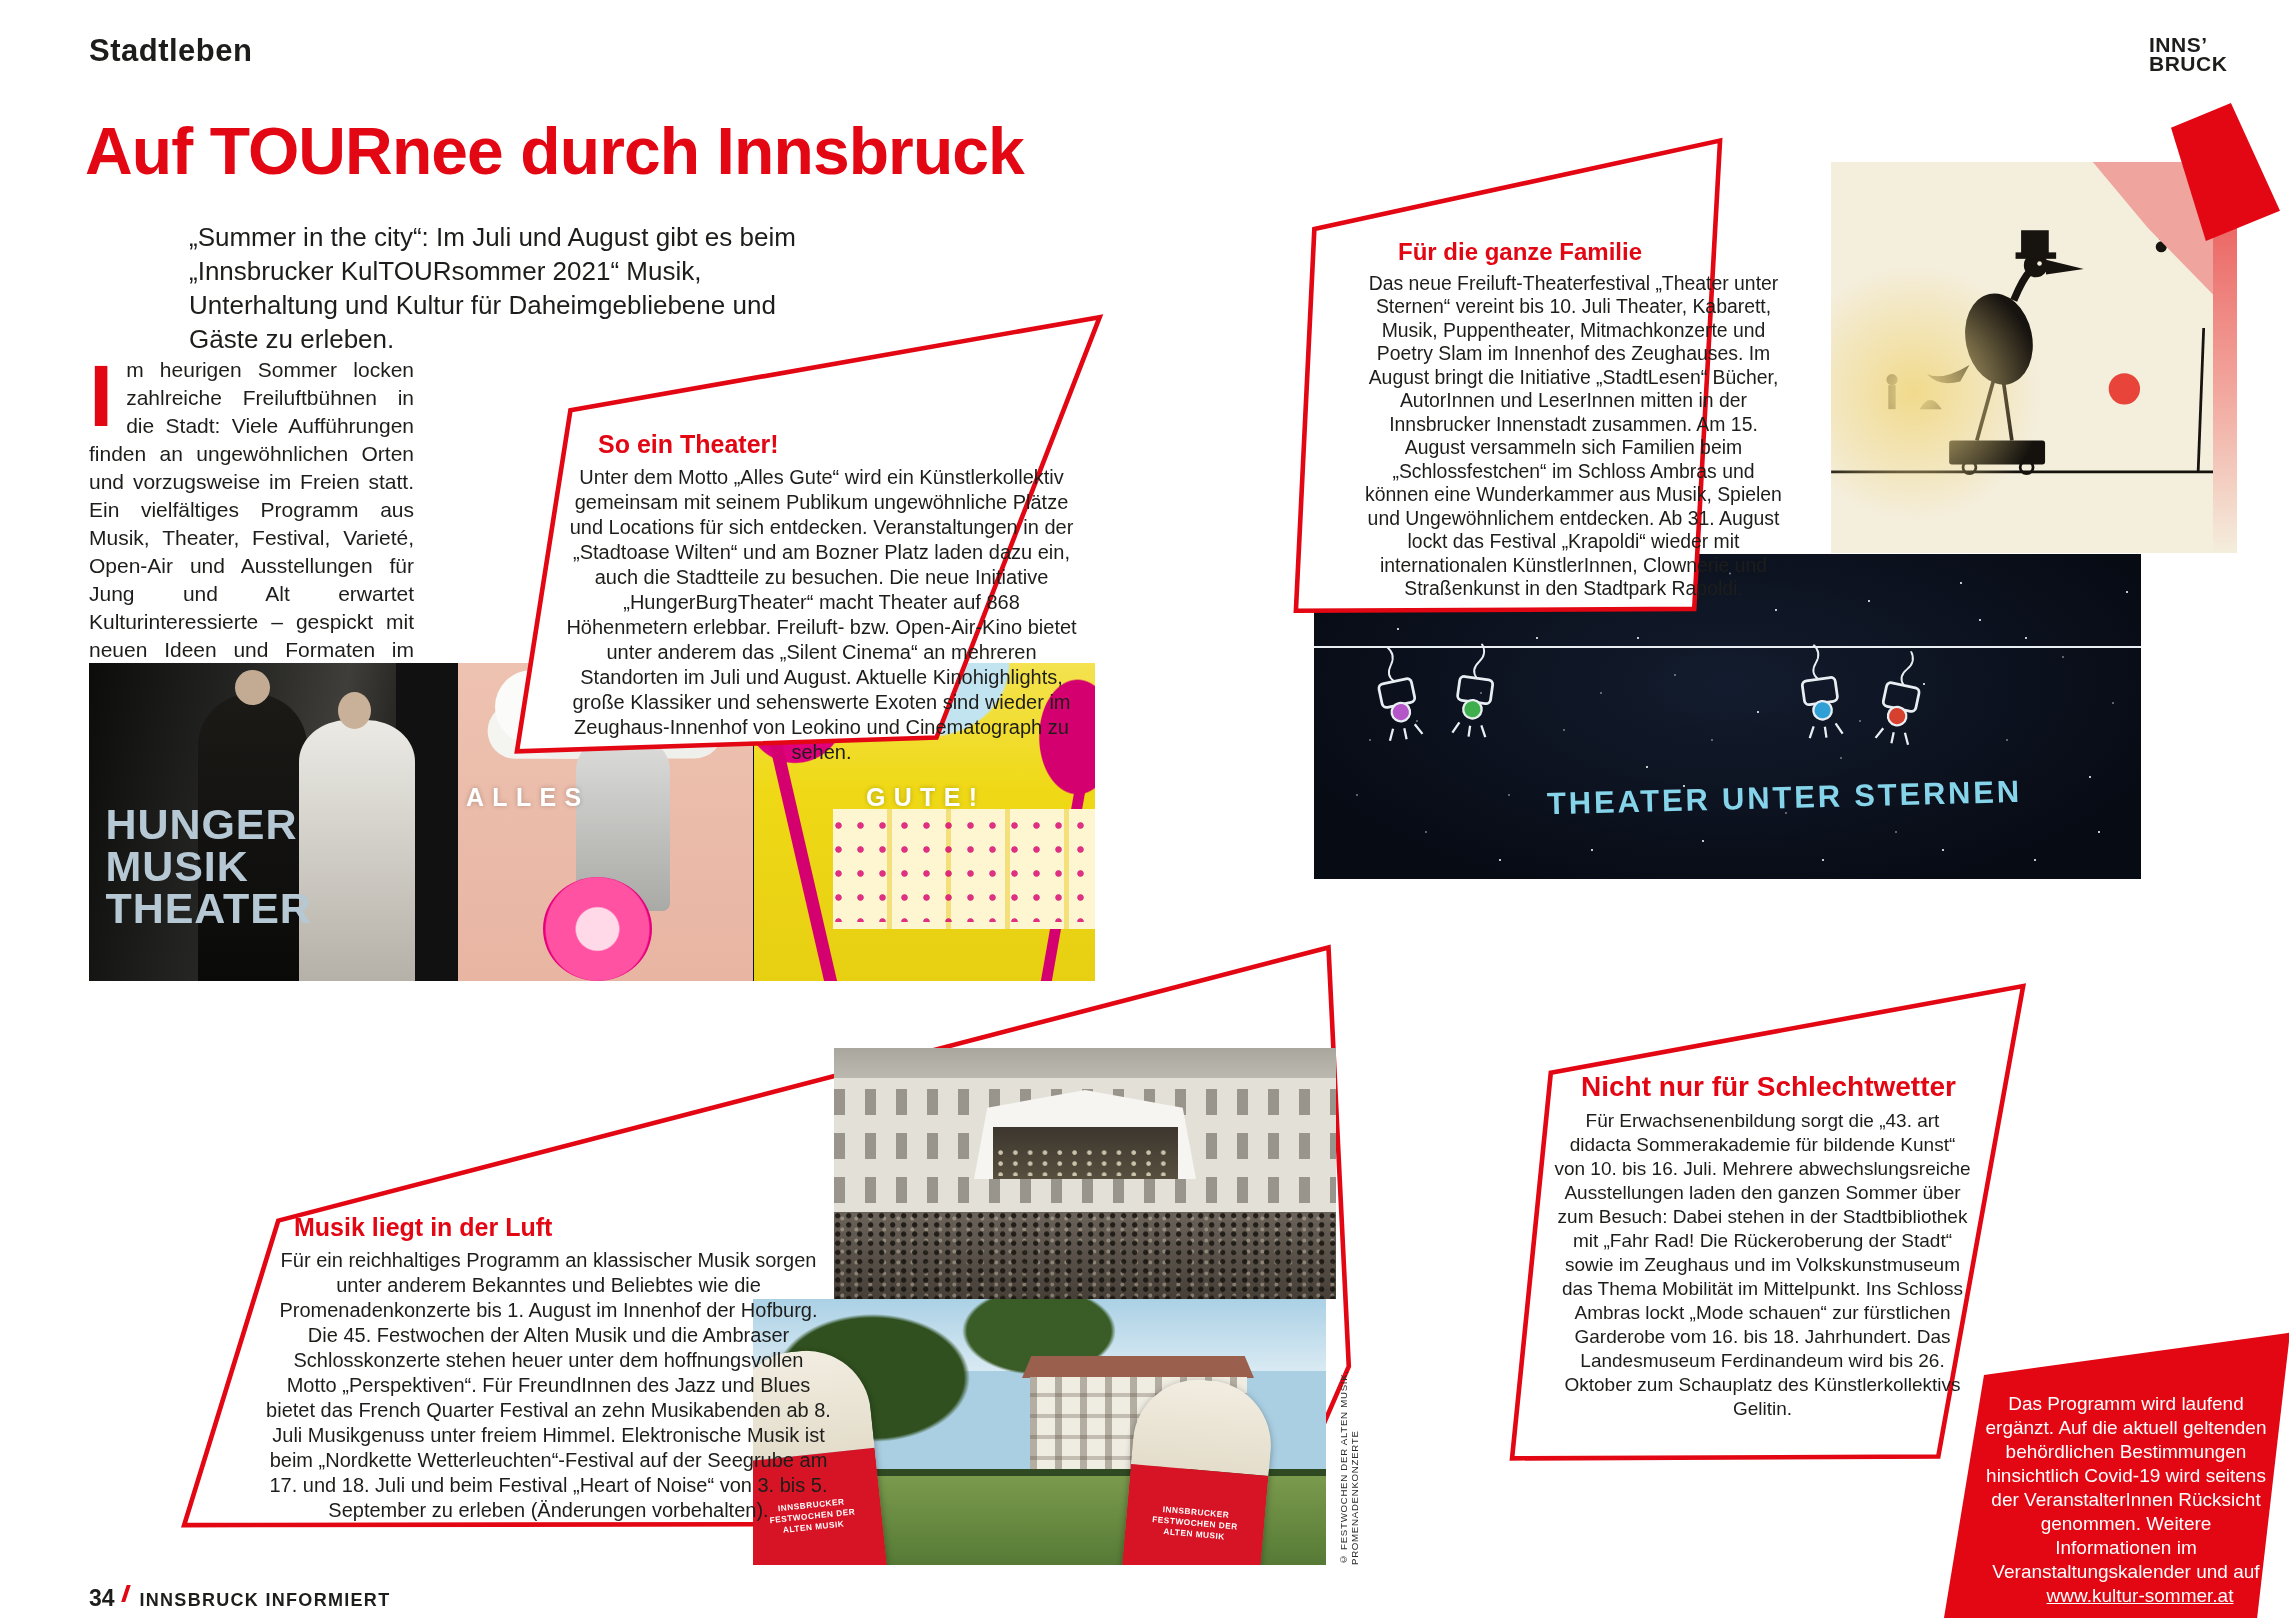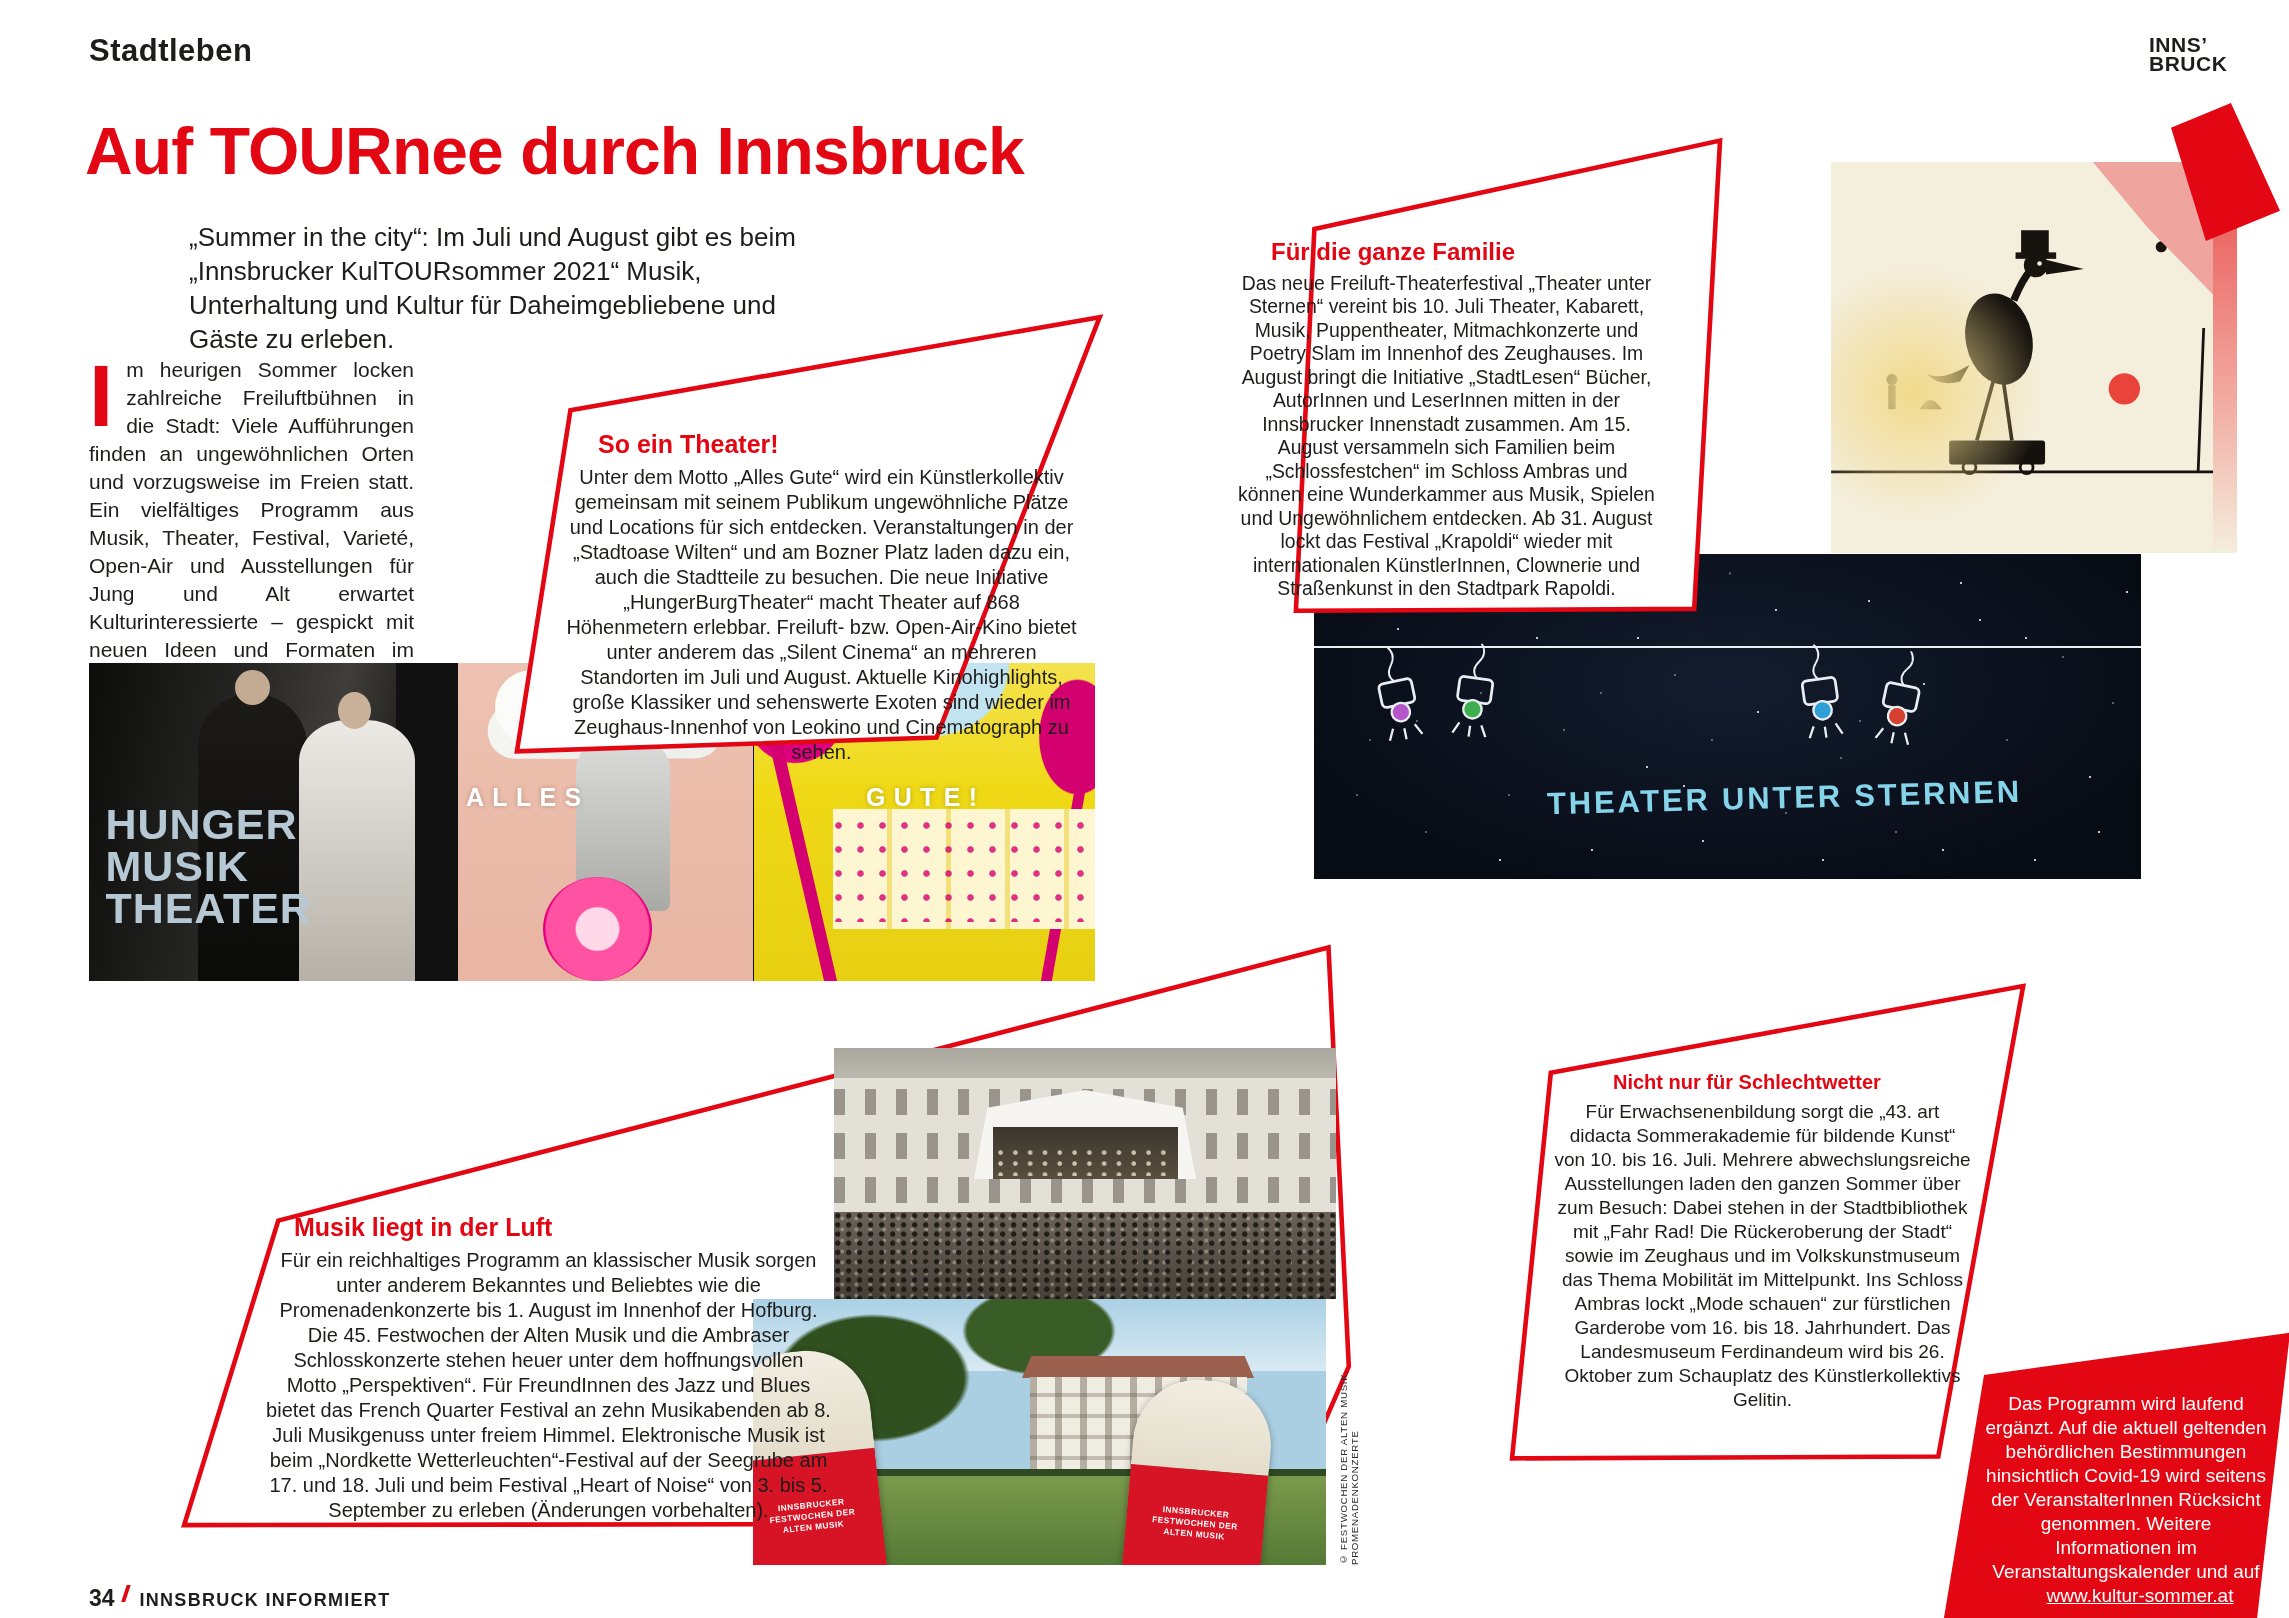--- a/index.html
+++ b/index.html
@@ -21,28 +21,28 @@
   .author{font-size:12px;vertical-align:super;color:#3a3a3a;font-weight:700;}
 
   
   .box-svg{overflow:visible;}
   .boxtext{z-index:3;}
   .boxtext h3{margin:0 0 5.5px 0;color:#e30613;font-weight:700;text-align:left;}
   .boxtext p{margin:0;text-align:center;}
   .bx-theater{left:563px;top:430px;width:517px;}
   .bx-theater h3{font-size:25px;margin-left:35px;}
   .bx-theater p{font-size:20px;line-height:25px;}
-  .bx-familie{left:1238px;top:238px;width:417px;}
+  .bx-familie{left:1365px;top:238px;width:417px;}
   .bx-familie h3{font-size:24px;margin-left:33px;}
   .bx-familie p{font-size:19.4px;line-height:23.5px;}
   .bx-musik{left:266px;top:1213px;width:565px;}
   .bx-musik h3{font-size:25px;margin-left:28px;}
   .bx-musik p{font-size:20px;line-height:25px;}
   .bx-schlecht{left:1554px;top:1071px;width:417px;}
-  .bx-schlecht h3{font-size:20px;margin-left:59px;}
+  .bx-schlecht h3{font-size:28px;margin-left:27px;}
   .bx-schlecht p{font-size:19px;line-height:24px;}
 
   
   .notice{left:1929px;top:1329px;width:361px;height:290px;background:#e30613;
           clip-path:polygon(55px 46px,361px 3.7px,328px 290px,14.8px 290px);z-index:3;}
   .notice-text{position:absolute;left:54px;top:63px;width:286px;color:#fff;
                font-size:19px;line-height:24px;text-align:center;}
   .notice-link{color:#fff;text-decoration:underline;cursor:pointer;margin-left:28px;}
 
   

